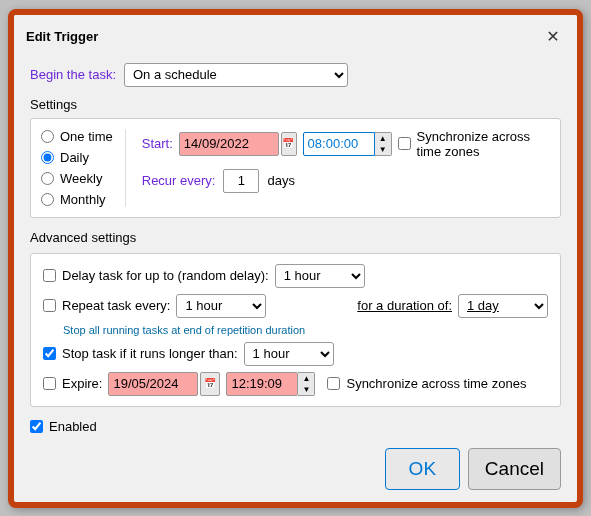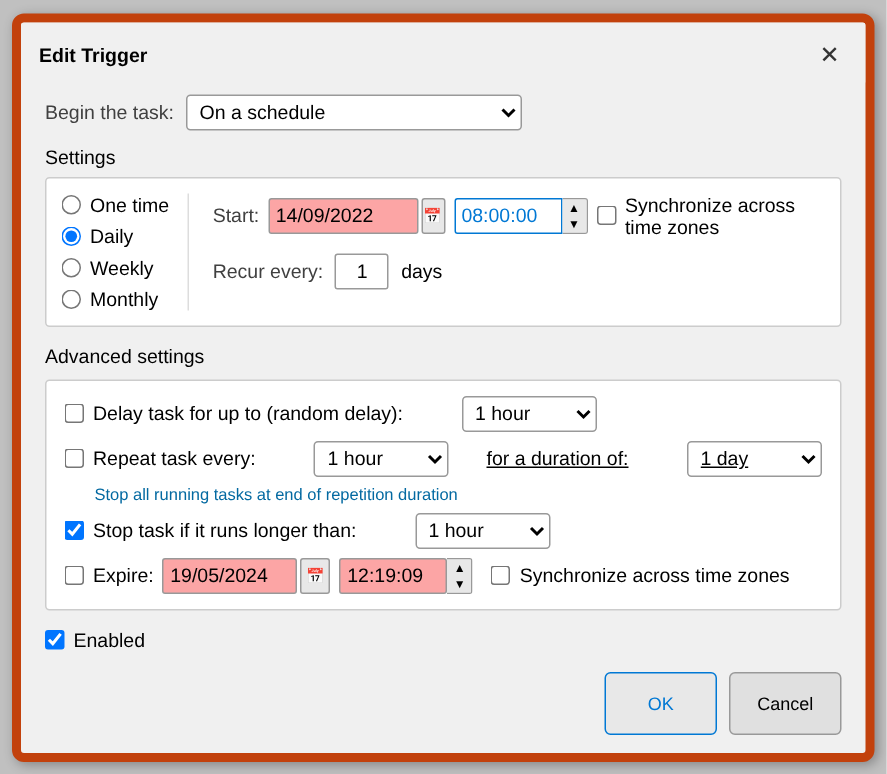--- a/index.html
+++ b/index.html
@@ -44,21 +44,21 @@
       color: #333;
       display: flex;
       align-items: center;
       justify-content: center;
       border-radius: 4px;
     }
     .dialog-body {
       padding: 8px 16px 12px 16px;
     }
     .label {
-      color: #404040;
+      color: #6d28d9;
       white-space: nowrap;
     }
     .begin-task-row {
       display: flex;
       align-items: center;
       margin-bottom: 10px;
     }
     .begin-task-label {
       margin-right: 8px;
       white-space: nowrap;
@@ -212,21 +212,20 @@
     .adv-select {
       height: 24px;
       border: 1px solid #999;
       background: white;
       padding: 0 4px;
       font-size: 13px;
       border-radius: 3px;
       min-width: 90px;
       appearance: auto;
       cursor: pointer;
-      margin-left: 33px;
     }
     .disabled-text {
       color: #0369a1;
       font-size: 11px;
     }
     .checkbox-item {
       display: flex;
       align-items: center;
       gap: 6px;
       cursor: pointer;
@@ -255,21 +254,21 @@
       display: flex;
       justify-content: flex-end;
       gap: 8px;
       padding-top: 4px;
     }
     .btn {
       height: 42px;
       min-width: 75px;
       border: 1px solid #999;
       background: #e0e0e0;
-      font-size: 12px;
+      font-size: 19px;
       border-radius: 4px;
       cursor: pointer;
       padding: 0 16px;
     }
     .btn-primary {
       background: #e8e8e8;
       border: 1px solid #0078d4;
       color: #0078d4;
     }
     .for-duration {

